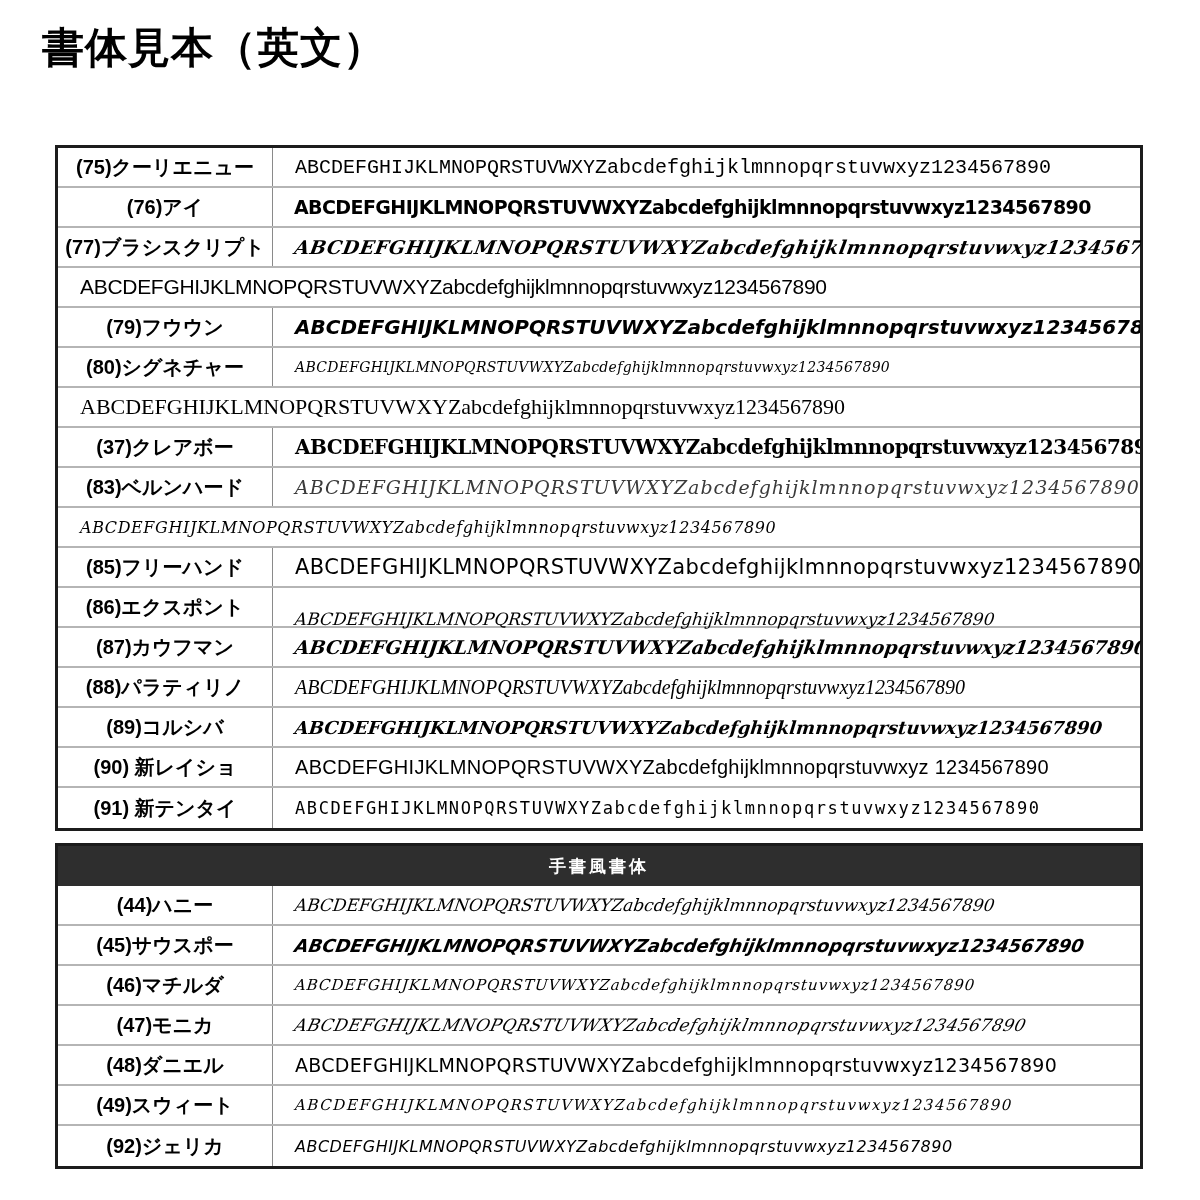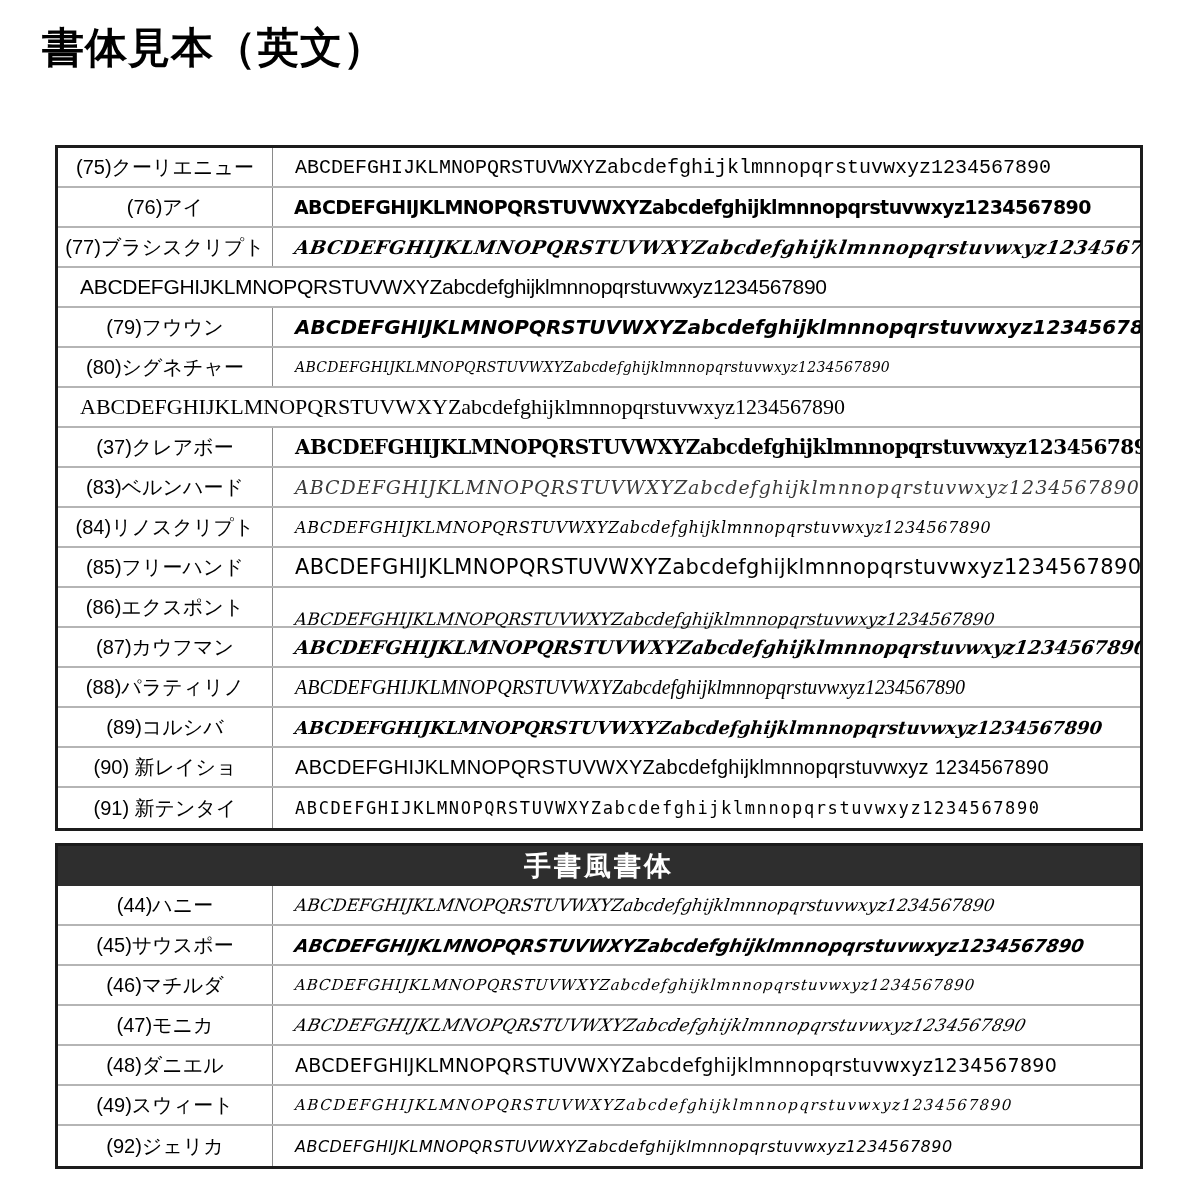--- a/index.html
+++ b/index.html
@@ -13,25 +13,25 @@
   .note{position:absolute;left:548px;top:44px;font-size:29px;line-height:39px;
         font-weight:600;letter-spacing:.5px;white-space:nowrap;}
 
   
   .spec{position:absolute;left:55px;width:1088px;border:3px solid #1c1c1c;background:#fff;box-sizing:border-box;}
   .t1{top:145px;}
   .t2{top:843px;}
   .trow{display:flex;height:40px;box-sizing:border-box;border-bottom:2px solid #b5b5b5;}
   .trow:last-child{border-bottom:none;}
   .lbl{width:215px;flex:0 0 215px;display:flex;align-items:center;justify-content:center;
-       border-right:1px solid #8a8a8a;font-size:20px;font-weight:400;white-space:nowrap;box-sizing:border-box;}
+       border-right:1px solid #8a8a8a;font-size:20px;font-weight:700;white-space:nowrap;box-sizing:border-box;}
   .smp{flex:1;display:flex;align-items:center;padding-left:22px;white-space:nowrap;
        overflow:hidden;transform-origin:left center;}
   .band{height:40px;background:#2e2e2e;color:#fff;display:flex;align-items:center;justify-content:center;
-        font-size:27px;font-weight:700;letter-spacing:3px;}
+        font-size:17px;font-weight:700;letter-spacing:3px;}
 
   
   .f75{font-family:"Liberation Mono","DejaVu Sans Mono",monospace;font-size:20px;}
   .f76{font-family:"DejaVu Sans",sans-serif;font-weight:800;font-size:20px;letter-spacing:-.6px;transform:scaleX(.95);}
   .f77{font-family:"DejaVu Serif",serif;font-style:italic;font-weight:700;font-size:19px;letter-spacing:.6px;transform:skewX(-10deg);}
   .f78{font-family:"Liberation Sans",sans-serif;font-size:21px;letter-spacing:-.3px;}
   .f79{font-family:"DejaVu Sans",sans-serif;font-weight:700;font-style:italic;font-size:20px;}
   .f80{font-family:"DejaVu Serif",serif;font-style:italic;font-size:14px;letter-spacing:.3px;}
   .f81{font-family:"Liberation Serif",serif;font-size:22px;}
   .f82{font-family:"DejaVu Serif",serif;font-weight:700;font-size:20px;letter-spacing:-.5px;}
@@ -88,21 +88,20 @@
   </div>
   <div class="trow">
     <div class="lbl">(37)クレアボー</div>
     <div class="smp f82">ABCDEFGHIJKLMNOPQRSTUVWXYZabcdefghijklmnnopqrstuvwxyz1234567890</div>
   </div>
   <div class="trow">
     <div class="lbl">(83)ベルンハード</div>
     <div class="smp f83">ABCDEFGHIJKLMNOPQRSTUVWXYZabcdefghijklmnnopqrstuvwxyz1234567890</div>
   </div>
   <div class="trow">
-    <div class="lbl">(84)リノスクリプト</div>
     <div class="smp f84">ABCDEFGHIJKLMNOPQRSTUVWXYZabcdefghijklmnnopqrstuvwxyz1234567890</div>
   </div>
   <div class="trow">
     <div class="lbl">(85)フリーハンド</div>
     <div class="smp f85">ABCDEFGHIJKLMNOPQRSTUVWXYZabcdefghijklmnnopqrstuvwxyz1234567890</div>
   </div>
   <div class="trow">
     <div class="lbl">(86)エクスポント</div>
     <div class="smp f86">ABCDEFGHIJKLMNOPQRSTUVWXYZabcdefghijklmnnopqrstuvwxyz1234567890</div>
   </div>

